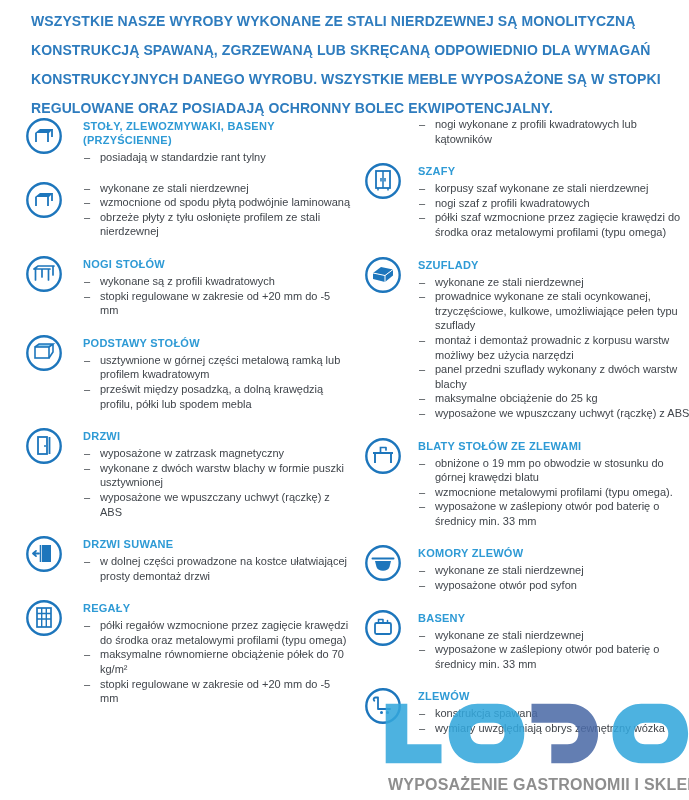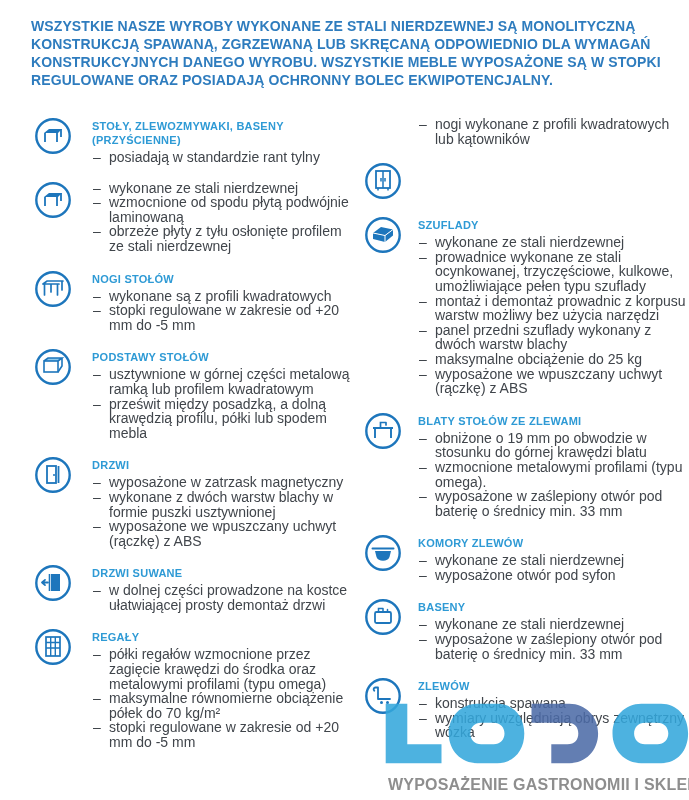--- a/index.html
+++ b/index.html
@@ -2,40 +2,40 @@
 <html lang="pl"><head>
 <meta charset="utf-8">
 <style>
   html,body{margin:0;padding:0;}
   body{
     width:689px;height:800px;position:relative;overflow:hidden;
     background:#ffffff;
     font-family:"Liberation Sans",sans-serif;
   }
   .header{
-    position:absolute;left:31px;top:17px;width:630px;
-    font-weight:bold;font-size:14px;line-height:18px;
+    position:absolute;left:31px;top:7px;width:630px;
+    font-weight:bold;font-size:14px;line-height:29px;
     color:#2e7cbe;letter-spacing:.1px;
   }
   .col{position:absolute;top:117px;}
-  .col-left{left:34px;width:326px;}
+  .col-left{left:25px;width:326px;}
   .col-right{left:364px;width:326px;}
   .section{display:flex;margin-bottom:16px;}
   .icon-cell{flex:0 0 38px;width:38px;margin-right:20px;}
   .col-right .icon-cell{margin-right:16px;}
   .icon-cell svg{display:block;}
   .sec-body{flex:1;min-width:0;}
   .sec-title{
     color:#2e9ad5;font-weight:bold;font-size:11px;
     letter-spacing:.25px;margin:2px 0 3px 0;line-height:14px;
   }
   ul.bullets{list-style:none;margin:0;padding:0;}
   ul.bullets li{
     position:relative;padding-left:17px;
-    font-size:14px;line-height:14.6px;color:#40454b;
+    font-size:11px;line-height:14.6px;color:#40454b;
   }
   ul.bullets li::before{content:"–";position:absolute;left:1px;color:#40454b;}
   .logo-wrap{position:absolute;left:383px;top:702px;width:306px;}
   .logo-letters{opacity:.87;}
   .logo-subtitle{
     position:absolute;left:388px;top:776px;width:301px;
     font-size:16px;font-weight:bold;color:#8e8e8e;
     letter-spacing:.2px;white-space:nowrap;
   }
 </style>
@@ -178,20 +178,28 @@
   </div>
 
   <div class="section">
     <div class="icon-cell">
         <svg width="38" height="38" viewBox="0 0 38 38">
           <circle cx="19" cy="19" r="16.7" fill="none" stroke="#1d76bc" stroke-width="2.4"></circle>
           <rect x="12" y="9" width="14" height="17" fill="none" stroke="#1d76bc" stroke-width="1.8"></rect>
       <path d="M19 9 V26 M17 16 v3.5 M21 16 v3.5 M14 26 v2.5 M24 26 v2.5" stroke="#1d76bc" stroke-width="1.5"></path>
         </svg>
       </div>
+    <div class="sec-body">
+      <div class="sec-title">SZAFY</div>
+      <ul class="bullets">
+          <li>korpusy szaf wykonane ze stali nierdzewnej</li>
+          <li>nogi szaf  z profili kwadratowych</li>
+          <li>półki szaf wzmocnione przez zagięcie krawędzi do środka oraz metalowymi profilami (typu omega)</li>
+        </ul>
+    </div>
   </div>
 
   <div class="section">
     <div class="icon-cell">
         <svg width="38" height="38" viewBox="0 0 38 38">
           <circle cx="19" cy="19" r="16.7" fill="none" stroke="#1d76bc" stroke-width="2.4"></circle>
           <path d="M9 17 L17 11 L29 13.5 L21 19.5 Z" fill="#1d76bc"></path>
       <path d="M9 17 V23 L21 26 V19.5 Z" fill="#1d76bc"></path>
       <path d="M21 19.5 L29 13.5 V19.5 L21 26 Z" fill="#1d76bc"></path>
       <path d="M9 17 L21 19.5 L29 13.5 M21 19.5 V26" stroke="#ffffff" stroke-width="1" fill="none"></path>

